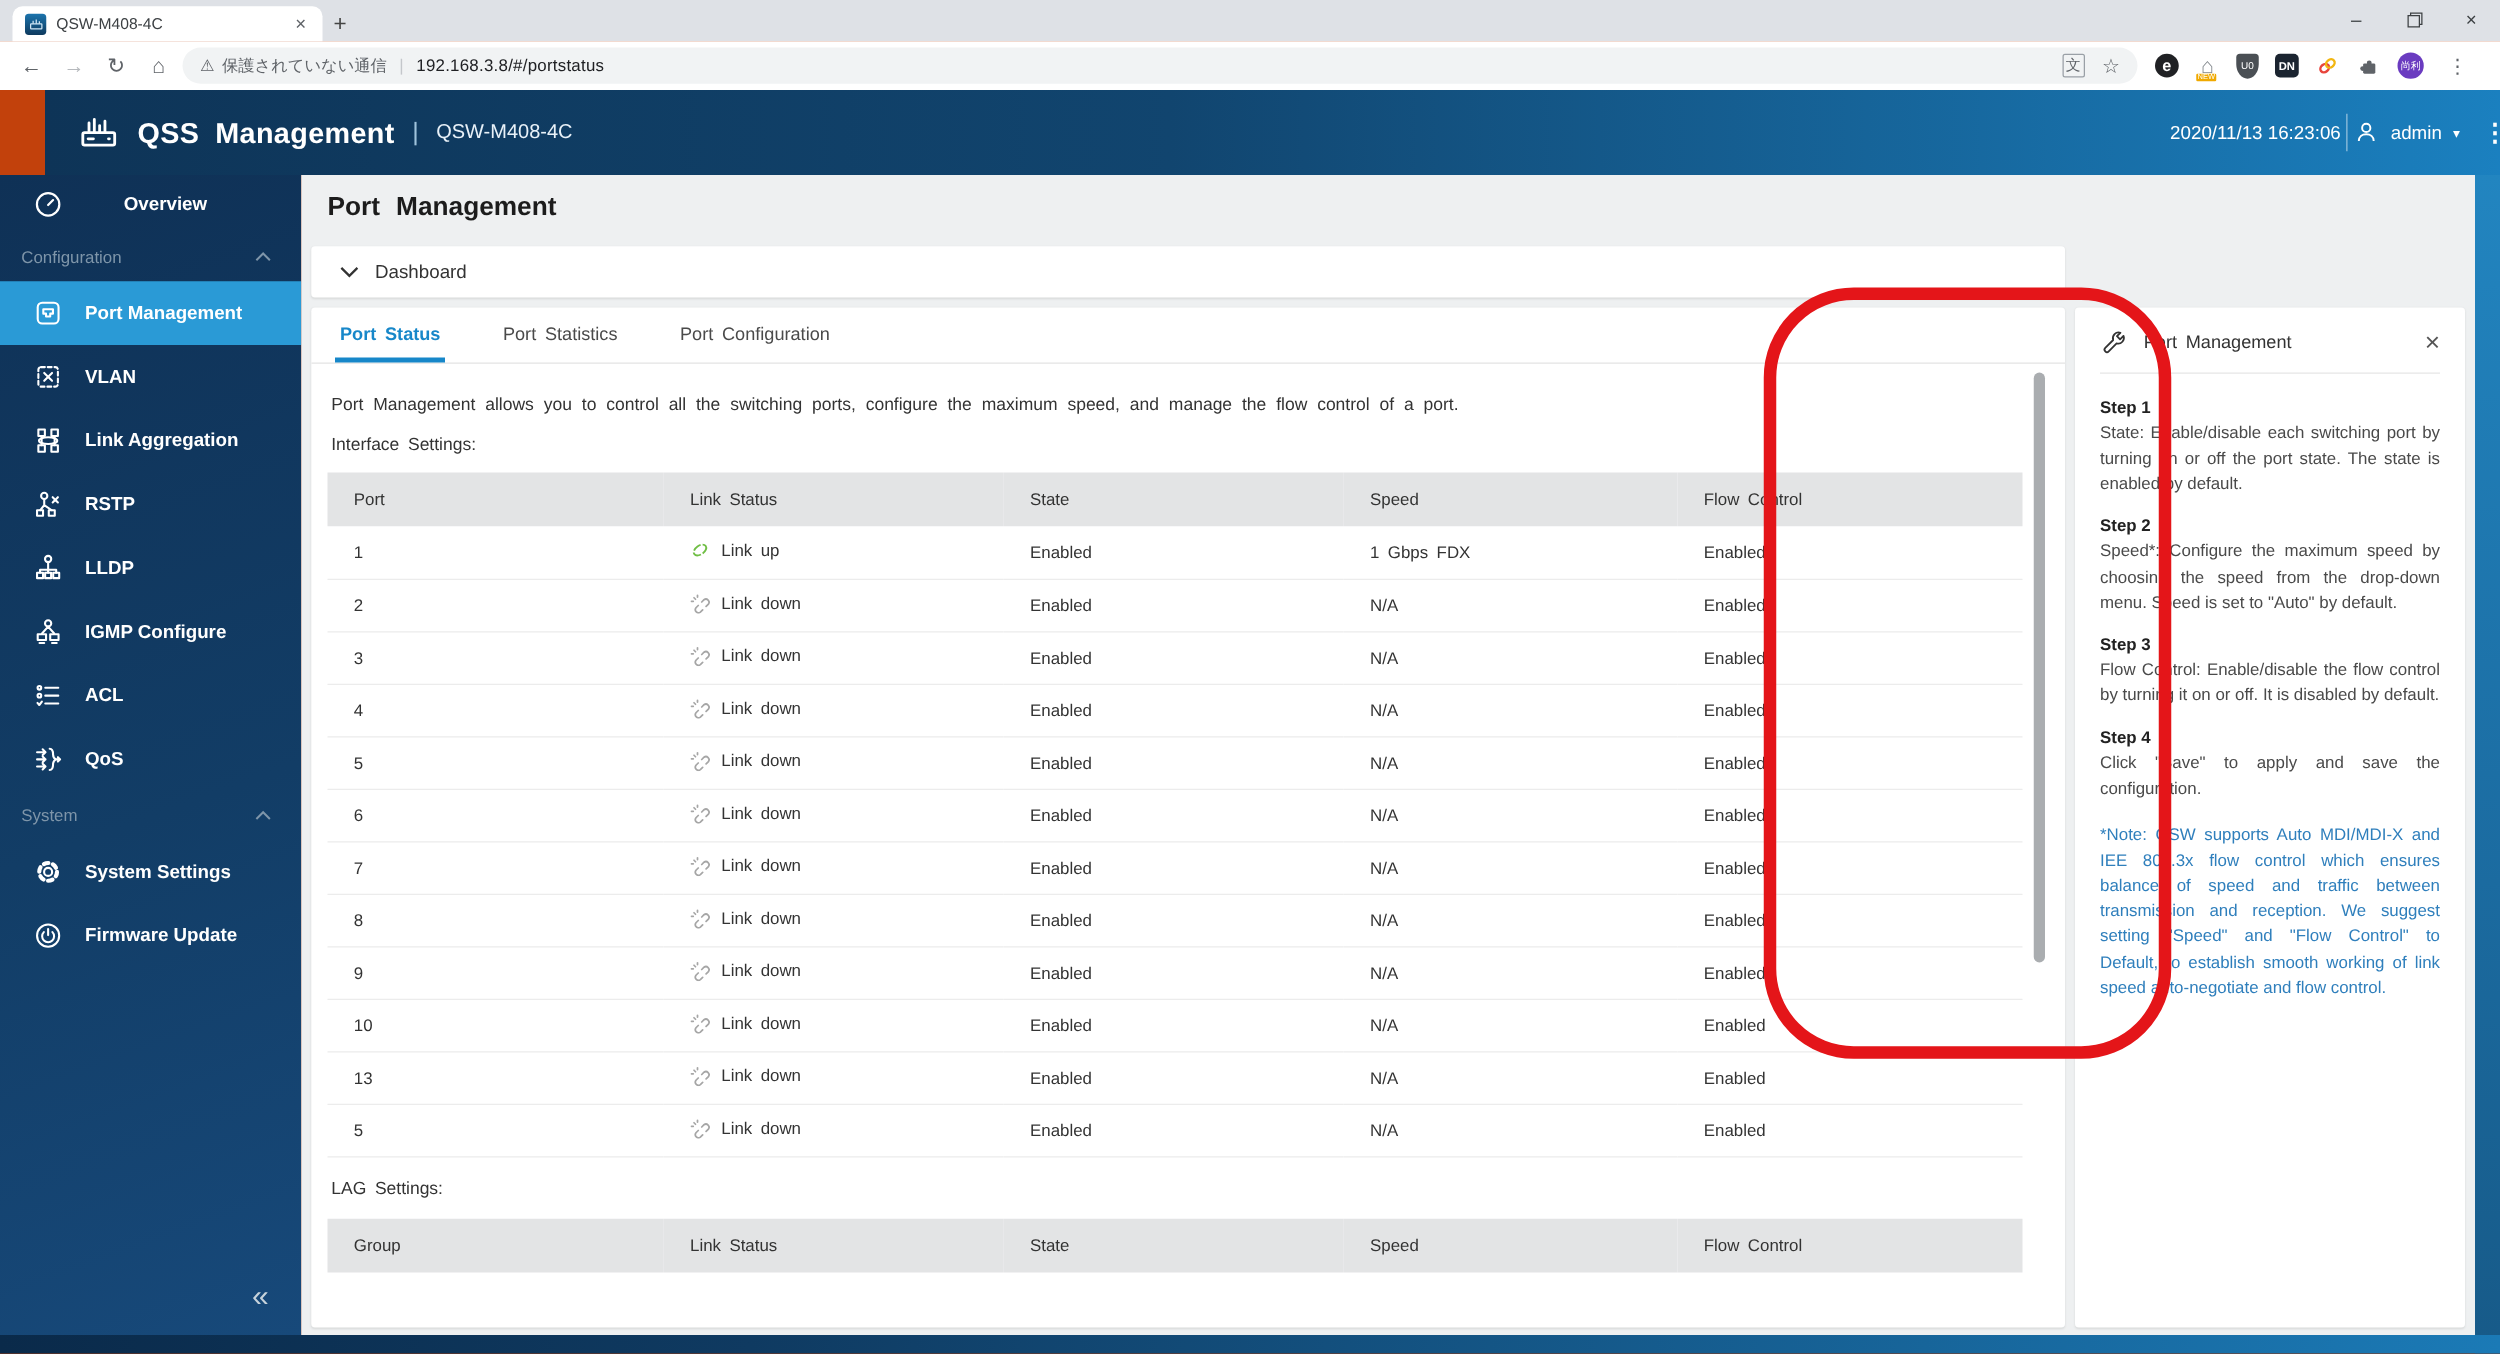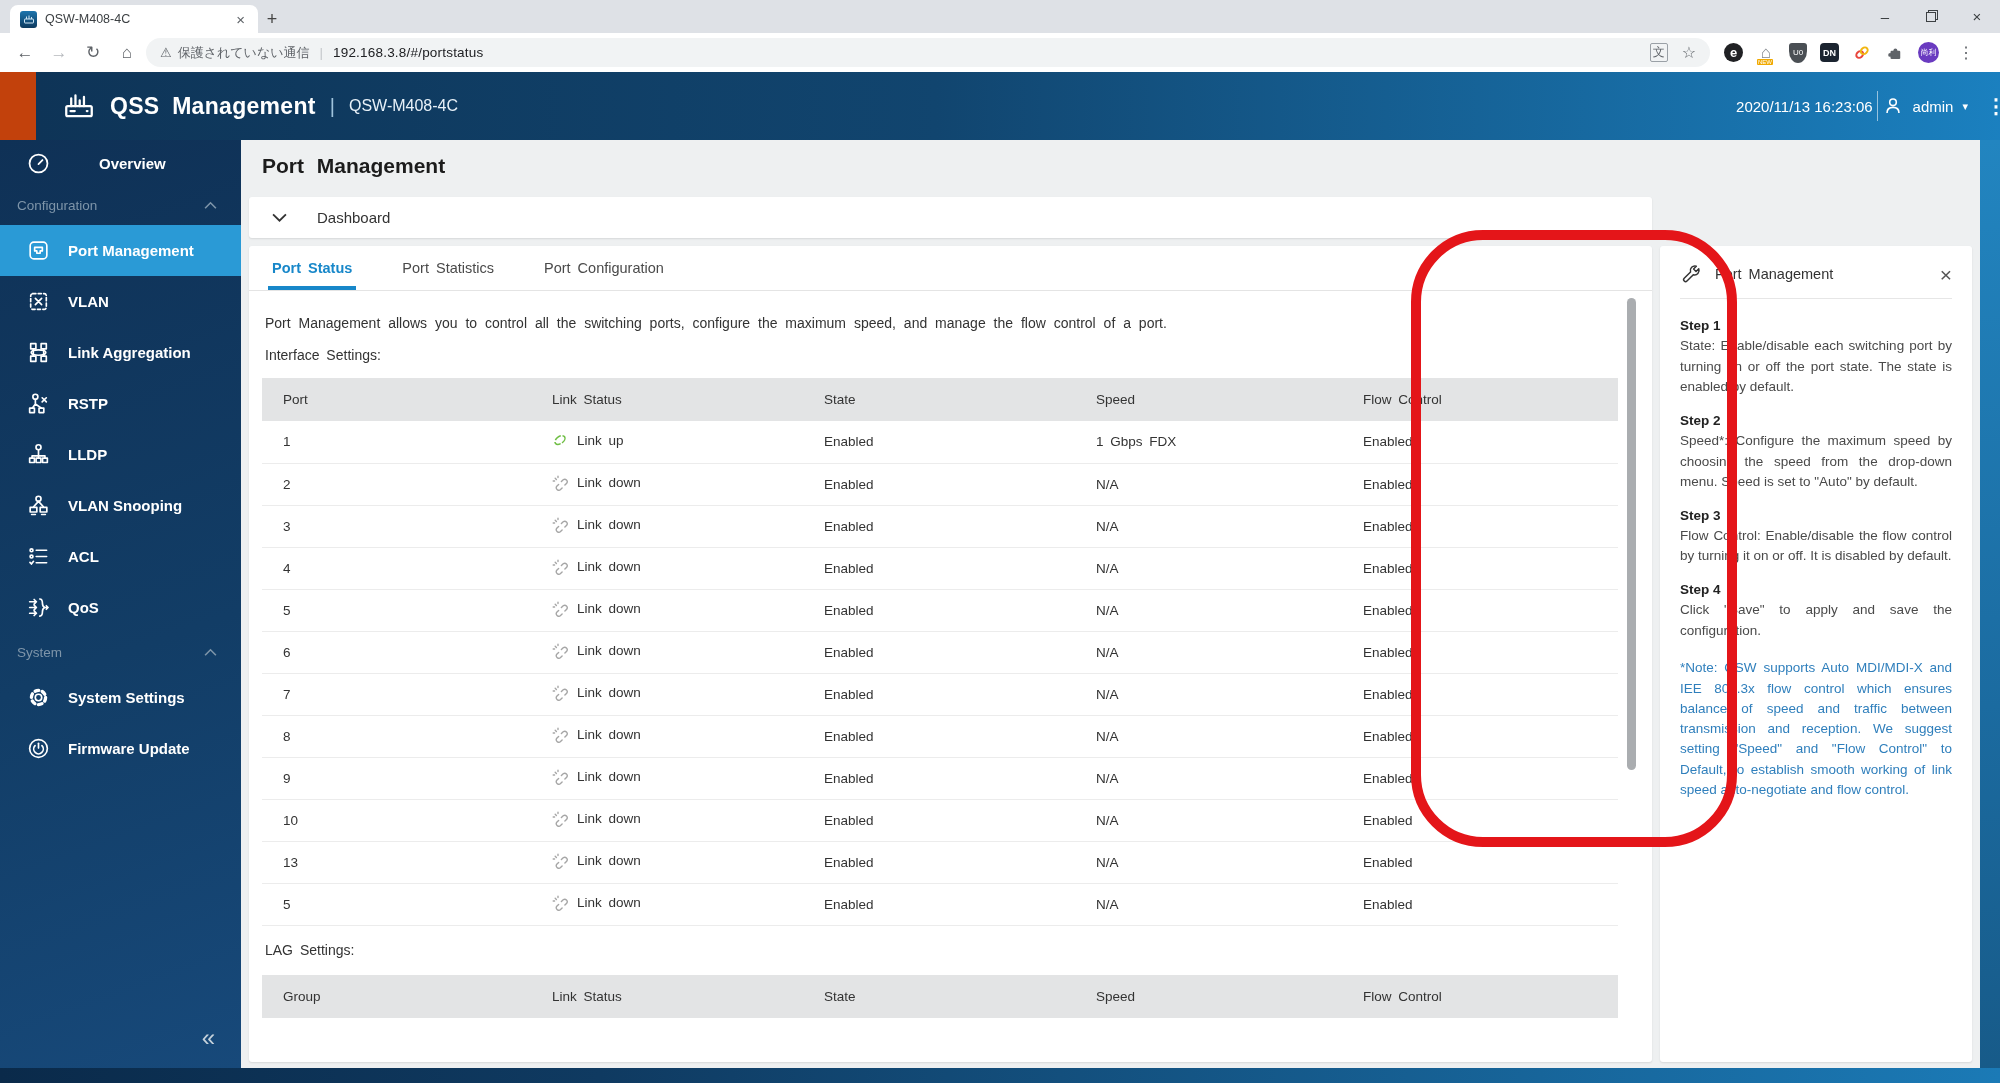--- a/index.html
+++ b/index.html
@@ -58,21 +58,21 @@
   .nav-section { height:39px; display:flex; align-items:center; justify-content:space-between; padding:0 24px 0 17px; color:#7e95a9; font-size:13.5px; }
   .collapse-btn { position:absolute; right:26px; bottom:16px; color:#c6d2db; font-size:24px; }
 
   
   .main { position:absolute; left:241px; top:140px; width:1739px; height:928px; background:#eef0f1; }
   .right-strip { position:absolute; left:1980px; top:140px; width:20px; height:943px; background:linear-gradient(180deg,#2285c0 0%,#1b6ba0 60%,#175a88 100%); }
   .footer-bar { position:absolute; left:0; top:1068px; width:2000px; height:15px; background:linear-gradient(90deg,#0a2a4a 0%,#0f3a61 30%,#1b7ab6 100%); }
 
   .page-title { position:absolute; left:21px; top:14px; font-size:21px; font-weight:bold; color:#1c1c1c; word-spacing:7px; }
   .card { background:#fff; border-radius:3px; box-shadow:0 1px 2px rgba(0,0,0,.10); }
-  .dashboard-card { position:absolute; left:8px; top:57px; width:1403px; height:41px; display:flex; align-items:center; padding-left:23px; gap:30px; }
+  .dashboard-card { position:absolute; left:8px; top:57px; width:1403px; height:41px; display:flex; align-items:center; padding-left:23px; gap:13px; }
   .dashboard-label { font-size:15px; color:#333; }
 
   .content-card { position:absolute; left:8px; top:106px; width:1403px; height:816px; overflow:hidden; }
   .tabs { height:45px; border-bottom:1px solid #e4e4e4; display:flex; padding-left:23px; gap:50px; }
   .tab-item { display:flex; align-items:center; font-size:14.5px; color:#4a4a4a; position:relative; word-spacing:3px; }
   .tab-item.active { color:#1787c9; font-weight:bold; }
   .tab-item.active::after { content:""; position:absolute; left:-4px; right:-4px; bottom:0; height:4px; background:#1787c9; }
   .card-body { padding:24px 0 0 13px; }
   .desc { margin-left:3px; font-size:14px; color:#333; word-spacing:4px; }
   .sub-label { margin:16px 0 0 3px; font-size:14px; color:#333; word-spacing:3px; }
@@ -266,21 +266,21 @@
         <div class="nav-item">
           <span class="nav-icon">
             <svg width="25" height="25" viewBox="0 0 24 24" fill="none" stroke="#fff" stroke-width="1.6" stroke-linecap="round" stroke-linejoin="round">
               <circle cx="12" cy="5.5" r="2.4"></circle>
               <path d="M12 8l-4.7 5.2M12 8l4.7 5.2"></path>
               <rect x="4" y="13.8" width="6.4" height="4.4"></rect>
               <rect x="13.6" y="13.8" width="6.4" height="4.4"></rect>
               <path d="M5.4 20.6h3.6M15 20.6h3.6"></path>
             </svg>
           </span>
-          <span class="nav-label">VLAN Snooping</span>
+          <span class="nav-label">IGMP Configure</span>
         </div>
         <div class="nav-item">
           <span class="nav-icon">
             <svg width="25" height="25" viewBox="0 0 24 24" fill="none" stroke="#fff" stroke-width="1.6" stroke-linecap="round" stroke-linejoin="round">
               <path d="M9.8 6h10M9.8 12h10M9.8 18h10"></path>
               <circle cx="5.3" cy="6" r="1.4"></circle>
               <circle cx="5.3" cy="12" r="1.4"></circle>
               <path d="M3.8 17.6l1.4 1.6 2-2.6"></path>
             </svg>
           </span>

